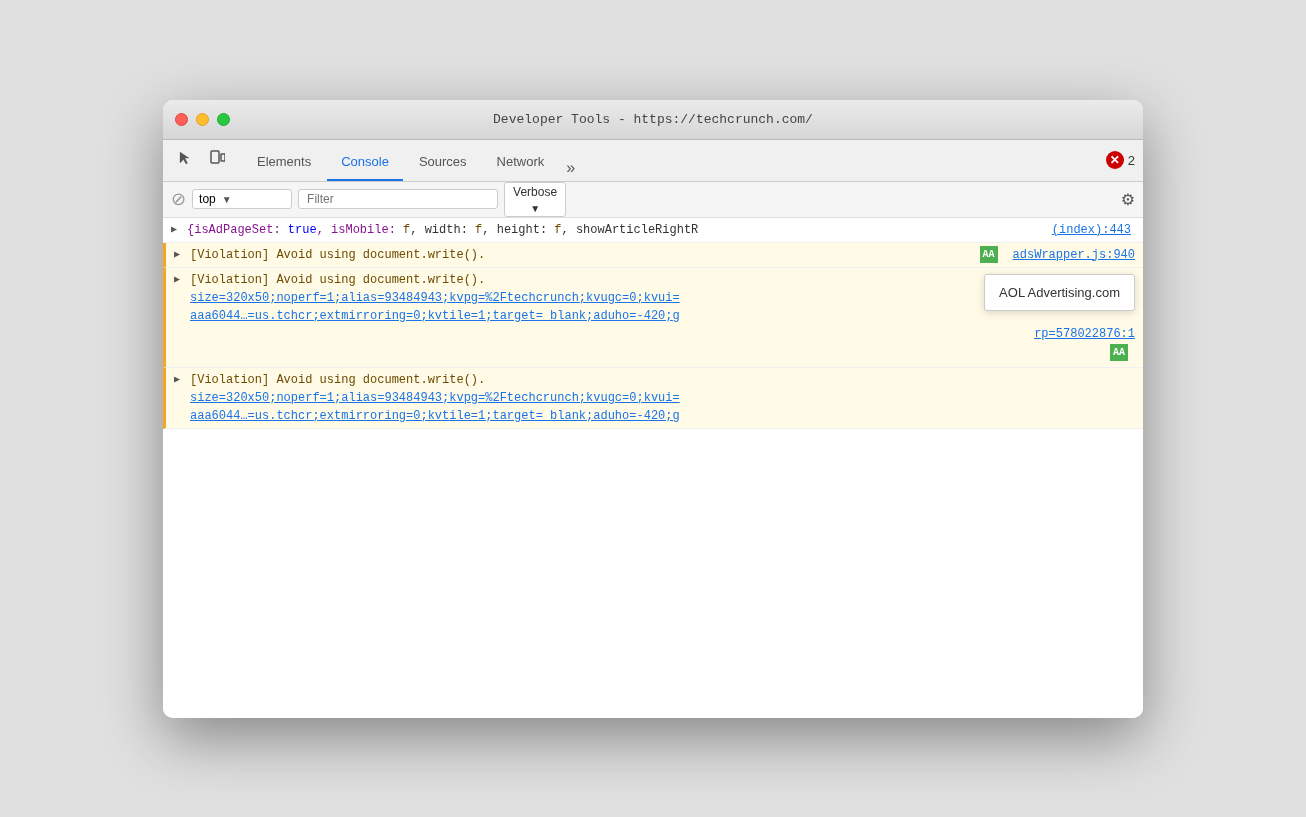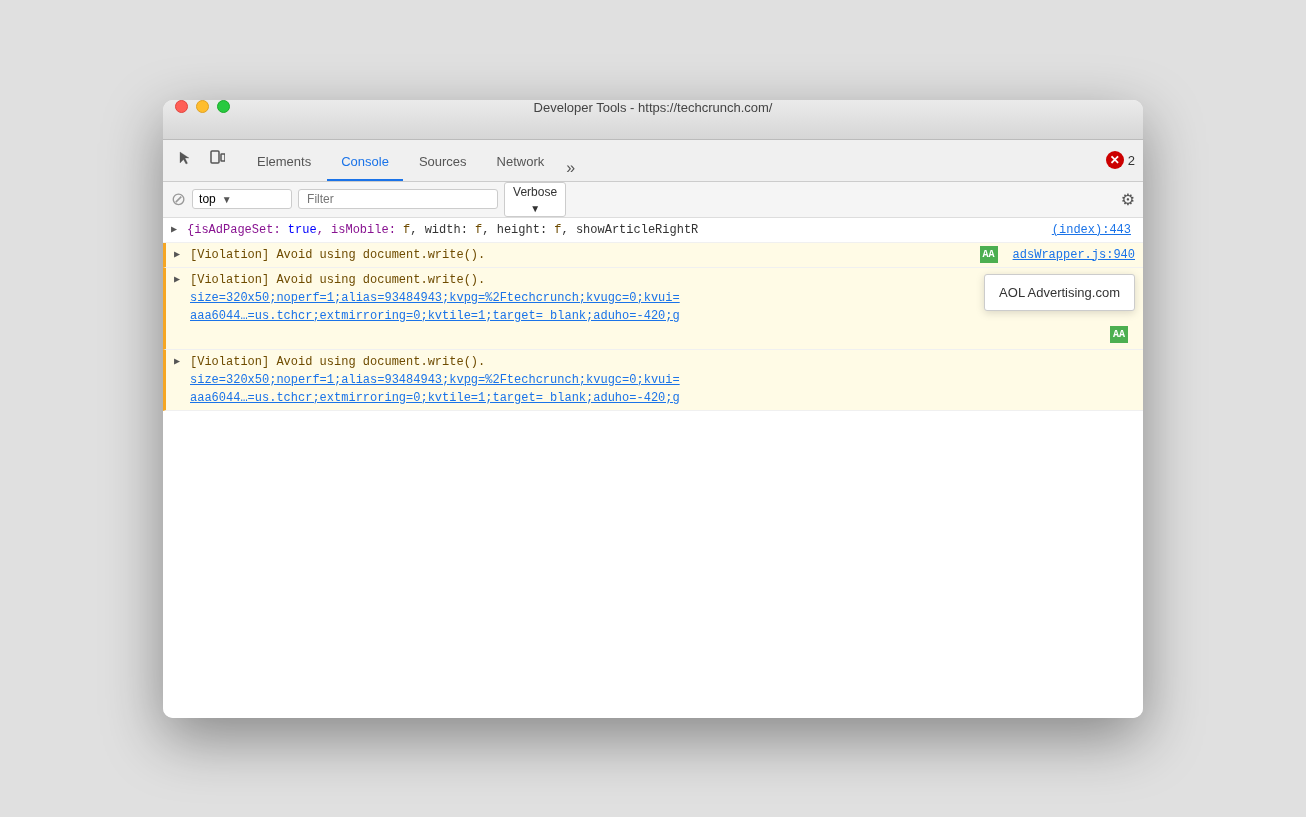--- a/index.html
+++ b/index.html
@@ -16,24 +16,25 @@
       background: #f5f5f5;
       border-radius: 10px;
       box-shadow: 0 20px 60px rgba(0,0,0,0.4);
       overflow: hidden;
     }
     
     .titlebar {
       background: linear-gradient(to bottom, #ebebeb, #d6d6d6);
       height: 40px;
       display: flex;
-      align-items: flex-start;
-      padding: 0 12px;
+      align-items: center;
+      padding: 11px 12px;
       border-bottom: 1px solid #bbb;
       position: relative;
+      font-family: Liberation Mono, monospace;
     }
     .traffic-lights {
       display: flex;
       gap: 8px;
       align-items: center;
     }
     .traffic-light {
       width: 13px;
       height: 13px;
       border-radius: 50%;
@@ -348,20 +349,23 @@
 
 
     <div class="console-line warning" style="padding-bottom: 6px;">
       <span class="expand-arrow">▶</span>
       <span class="violation-text">[Violation] Avoid using document.write().</span>
       <br>
       <span class="link-blue">size=320x50;noperf=1;alias=93484943;kvpg=%2Ftechcrunch;kvugc=0;kvui=</span>
       <br>
       <span class="link-blue">aaa6044…=us.tchcr;extmirroring=0;kvtile=1;target=_blank;aduho=-420;g</span>
       <br>
+      <span style="display: flex; justify-content: flex-end; align-items: center; gap: 4px;">
+        <span class="link-blue">rp=578022876:1</span>
+      </span>
       <div style="text-align: right; padding-right: 4px;">
         <span class="aa-badge">AA</span>
       </div>
     </div>
 
     <div class="console-line warning">
       <span class="expand-arrow">▶</span>
       <span class="violation-text">[Violation] Avoid using document.write().</span>
       <br>
       <span class="link-blue">size=320x50;noperf=1;alias=93484943;kvpg=%2Ftechcrunch;kvugc=0;kvui=</span>

